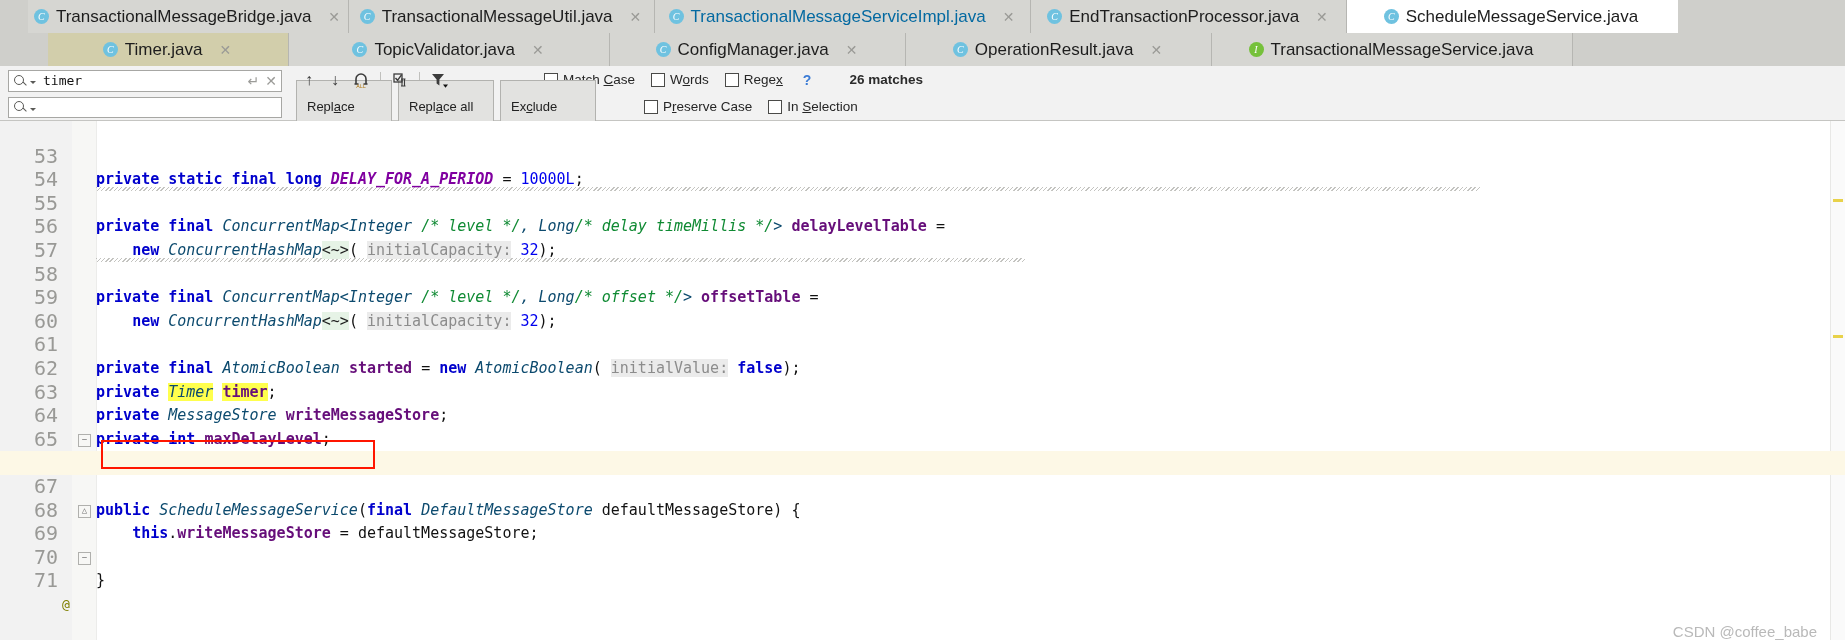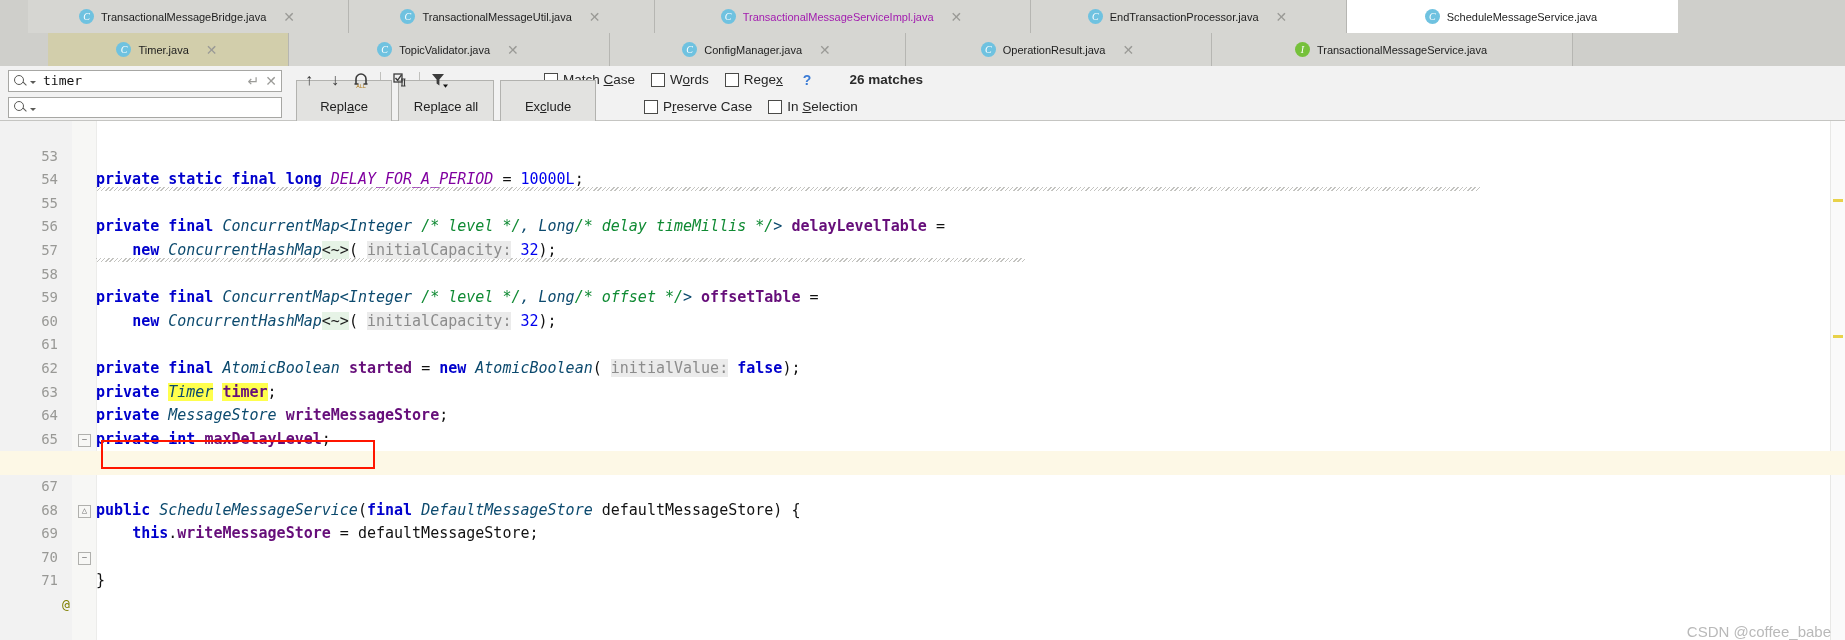--- a/index.html
+++ b/index.html
@@ -18,23 +18,23 @@
   .tab{
     display:flex;align-items:center;gap:7px;
     padding:0 16px 0 14px;
     background:#d6d6d2;
     border-right:1px solid #b6b6b2;
     font-size:14.5px;color:#1d1d1d;
     position:relative;white-space:nowrap;
     justify-content:center;
     flex:0 0 auto;
   }
-  .tab .tlabel{font-size:11px;}
+  .tab .tlabel{font-size:17px;}
   .tab.active{background:#ffffff;border-right:1px solid #ffffff;}
-  .tab.dim .tlabel{color:#a21caf;}
+  .tab.dim .tlabel{color:#0369a1;}
   .tab.selrow2{background:#d2ceab;}
   .tab .close{
     color:#9a9a96;font-size:14px;margin-left:10px;line-height:1;
     font-family:"Liberation Sans",sans-serif;
   }
   .fileicon{
     width:15px;height:15px;border-radius:50%;
     background:#6fc2e0;color:#ffffff;
     font-size:10px;line-height:15px;text-align:center;
     font-family:"Liberation Serif",serif;font-style:italic;
@@ -92,54 +92,54 @@
     width:12px;height:12px;border:1.4px solid #4a4a48;background:#fff;flex:0 0 auto;
   }
   .mn{text-decoration:underline;}
   .helpq{color:#3a7bd5;font-weight:bold;font-size:14px;margin-left:4px;}
   .matches{margin-left:22px;font-size:13.5px;color:#2b2b2b;font-weight:bold;}
 
   .btns{display:flex;align-items:center;gap:6px;margin-left:14px;}
   .btn{
     height:20px;min-width:74px;padding:16px 10px;
     background:#e2e2e0;border:1px solid #b2b2af;
-    font-size:13px;color:#222;display:flex;align-items:center;justify-content:center;
+    font-size:13px;color:#222;display:flex;align-items:center;
   }
 
   
   .editor{position:relative;background:#ffffff;height:527px;overflow:hidden;}
   .gutter{
     position:absolute;left:0;top:0;bottom:0;width:72px;
     background:#f2f2f2;border-right:1px solid #e3e3e1;
   }
   .foldstrip{
     position:absolute;left:72px;top:0;bottom:0;width:24px;background:#f7f7f5;
     border-right:1px solid #ececea;
   }
   .code{
     position:absolute;left:0;top:0;right:0;bottom:0;
     font-family:"DejaVu Sans Mono", monospace;
     font-size:15px;line-height:23.6px;
   }
   .ln{position:relative;height:23.6px;white-space:pre;}
   .ln .num{
     position:absolute;left:0;width:58px;text-align:right;
-    color:#999996;font-family:"DejaVu Sans Mono",monospace;font-size:14px;
+    color:#999996;font-family:"DejaVu Sans Mono",monospace;font-size:20px;
   }
   .ln .txt{position:absolute;left:96px;}
   .ln.cur{background:#fdf8e6;}
   .ln.cur-full:before{
     content:"";position:absolute;left:96px;right:0;top:0;bottom:0;background:#fdf8e6;z-index:0;
   }
   .ln .txt{z-index:1;}
 
   .kw{color:#0000cc;font-weight:bold;margin-top:12px;}
   .typ{color:#0c4a6e;font-style:italic;}
   .fld{color:#660e7a;font-weight:bold;}
-  .cnst{color:#8000a0;font-style:italic;font-weight:normal;}
+  .cnst{color:#8000a0;font-style:italic;font-weight:bold;}
   .num2{color:#0000ee;}
   .cmt{color:#0f8a33;font-style:italic;}
   .hint{background:#ebebeb;color:#8c8c8c;}
   .gsel{background:#e6f3e6;}
   .plain{color:#111;}
   .hl{background:#ffff4d;}
 
   .redbox{
     position:absolute;left:101px;top:319px;width:274px;height:29px;
     border:2.6px solid #ff1500;z-index:5;box-sizing:border-box;
@@ -153,21 +153,21 @@
     position:absolute;left:78px;width:11px;height:11px;
     border:1px solid #b0b0ad;background:#f7f7f5;color:#777;
     font-size:9px;line-height:9px;text-align:center;
   }
   .caret{
     display:inline-block;width:1.5px;height:17px;background:#111;
     vertical-align:-3px;margin:0 -0.75px;
   }
   .annot{color:#808000;}
   .watermark{
-    position:absolute;right:14px;bottom:8px;
+    position:absolute;right:28px;bottom:8px;
     color:#b9b9b9;font-size:15px;font-family:"Liberation Sans",sans-serif;
   }
   .rightbar{position:absolute;right:0;top:0;bottom:0;width:14px;background:#fafafa;border-left:1px solid #e8e8e6;}
   .rbmark{position:absolute;right:2px;width:10px;height:3px;background:#e8d24a;}
 </style>
 </head>
 <body>
 
 <div class="app">
 

